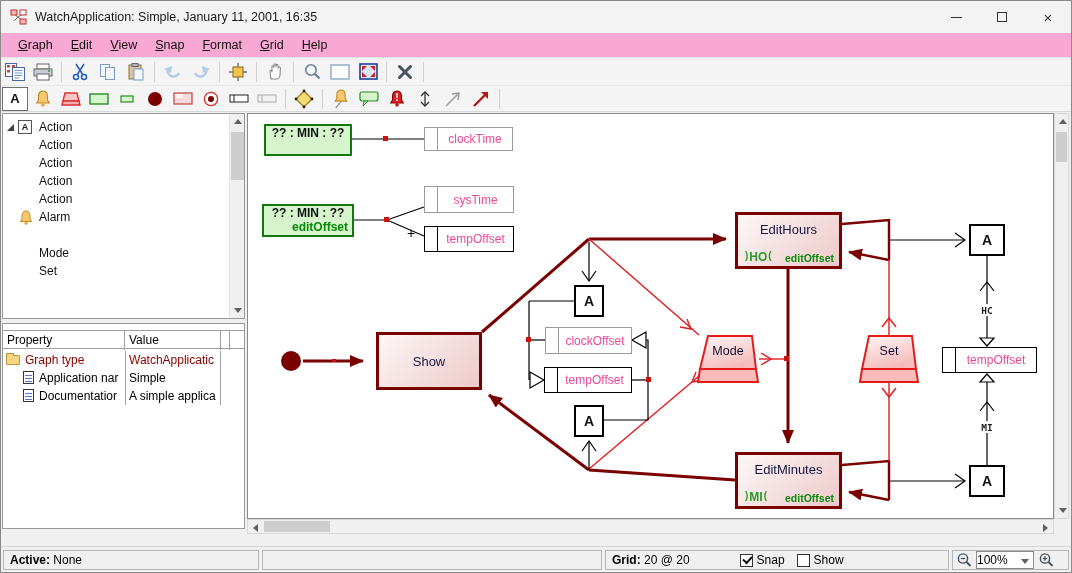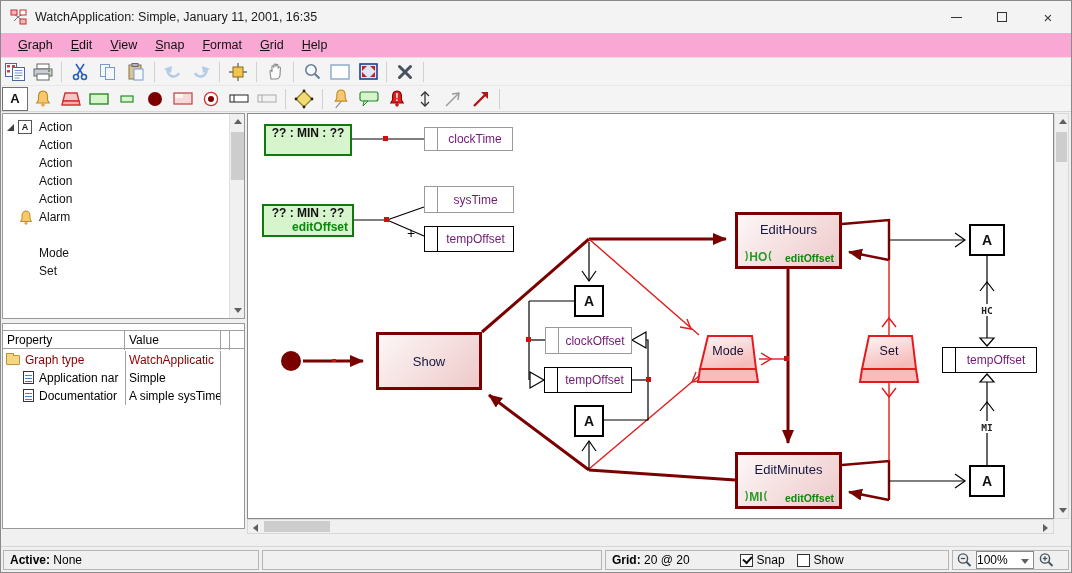--- a/index.html
+++ b/index.html
@@ -56,21 +56,21 @@
   .ico-folder { position:absolute; left:3px; top:4px; width:14px; height:10px; background:#f6d680; border:1px solid #b8923a; border-radius:1px; }
   .ico-folder::before { content:""; position:absolute; left:-1px; top:-3px; width:6px; height:2px; background:#f6d680; border:1px solid #b8923a; border-bottom:none; }
   .ico-doc { position:absolute; left:20px; top:2px; width:11px; height:13px; background:#fff; border:1px solid #334; }
   .ico-doc::before { content:""; position:absolute; left:1px; top:2px; width:7px; height:8px;
      background:repeating-linear-gradient(#fff 0 1px, #5577cc 1px 2px, #fff 2px 3px); }
 
   
   #canvas { position:absolute; left:246px; top:112px; width:807px; height:406px; background:#fff; border:1px solid #8a8a8a; overflow:hidden; }
   #canvas svg.wires { position:absolute; left:0; top:0; }
   .node { position:absolute; font-size:12px; }
-  .sig { background:#fff; border:1px solid #000; display:flex; align-items:center; justify-content:center; padding-left:13px; color:#701a75; }
+  .sig { background:#fff; border:1px solid #000; display:flex; align-items:center; justify-content:center; padding-left:13px; color:#ec4899; }
   .sig::before { content:""; position:absolute; left:12px; top:0; bottom:0; width:0; border-left:1px solid #000; }
   .sig.gray { border-color:#9a9a9a; }
   .sig.gray::before { border-left-color:#9a9a9a; }
   .greenbox { background:#d6f5cd; border:2px solid #117711; color:#111; font-weight:bold; font-size:12px; text-align:center; }
   .greenbox .l2 { position:absolute; right:4px; bottom:1px; color:#0a8a0a; }
   .state { border:3px solid #7a0000; background:linear-gradient(135deg,#fdf7f7 0%,#f6e2e2 45%,#eec9c9 100%); color:#16163f; font-size:13px; }
   .state .title { text-align:center; margin-top:7px; }
   .state.center { display:flex; align-items:center; justify-content:center; }
   .hand-label { position:absolute; left:7px; bottom:2px; color:#2a9a2a; font-weight:bold; font-size:12px; }
   .hand-label::before { content:")"; font-size:10px; vertical-align:2px; margin-right:1px; }
@@ -395,21 +395,21 @@
           <span class="ico-doc"></span>
         <span class="pr-text" style="left:36px">Application nar</span>
         </div>
       <div class="pr-val">Simple</div>
     </div>
     <div class="prop-row" style="top:63px">
       <div class="pr-prop">
           <span class="ico-doc"></span>
         <span class="pr-text" style="left:36px">Documentatior</span>
         </div>
-      <div class="pr-val">A simple sysTime</div>
+      <div class="pr-val">A simple applica</div>
     </div>
   </div>
 
   <div id="canvas">
     <svg class="wires" width="805" height="404">
       <defs>
         <marker id="mh" markerWidth="15" markerHeight="13" refX="13" refY="6" orient="auto" markerUnits="userSpaceOnUse">
           <path d="M0,0 L14,6 L0,12 z" fill="#7a0000"></path>
         </marker>
         <linearGradient id="capg" x1="0" y1="0" x2="0.4" y2="1">

